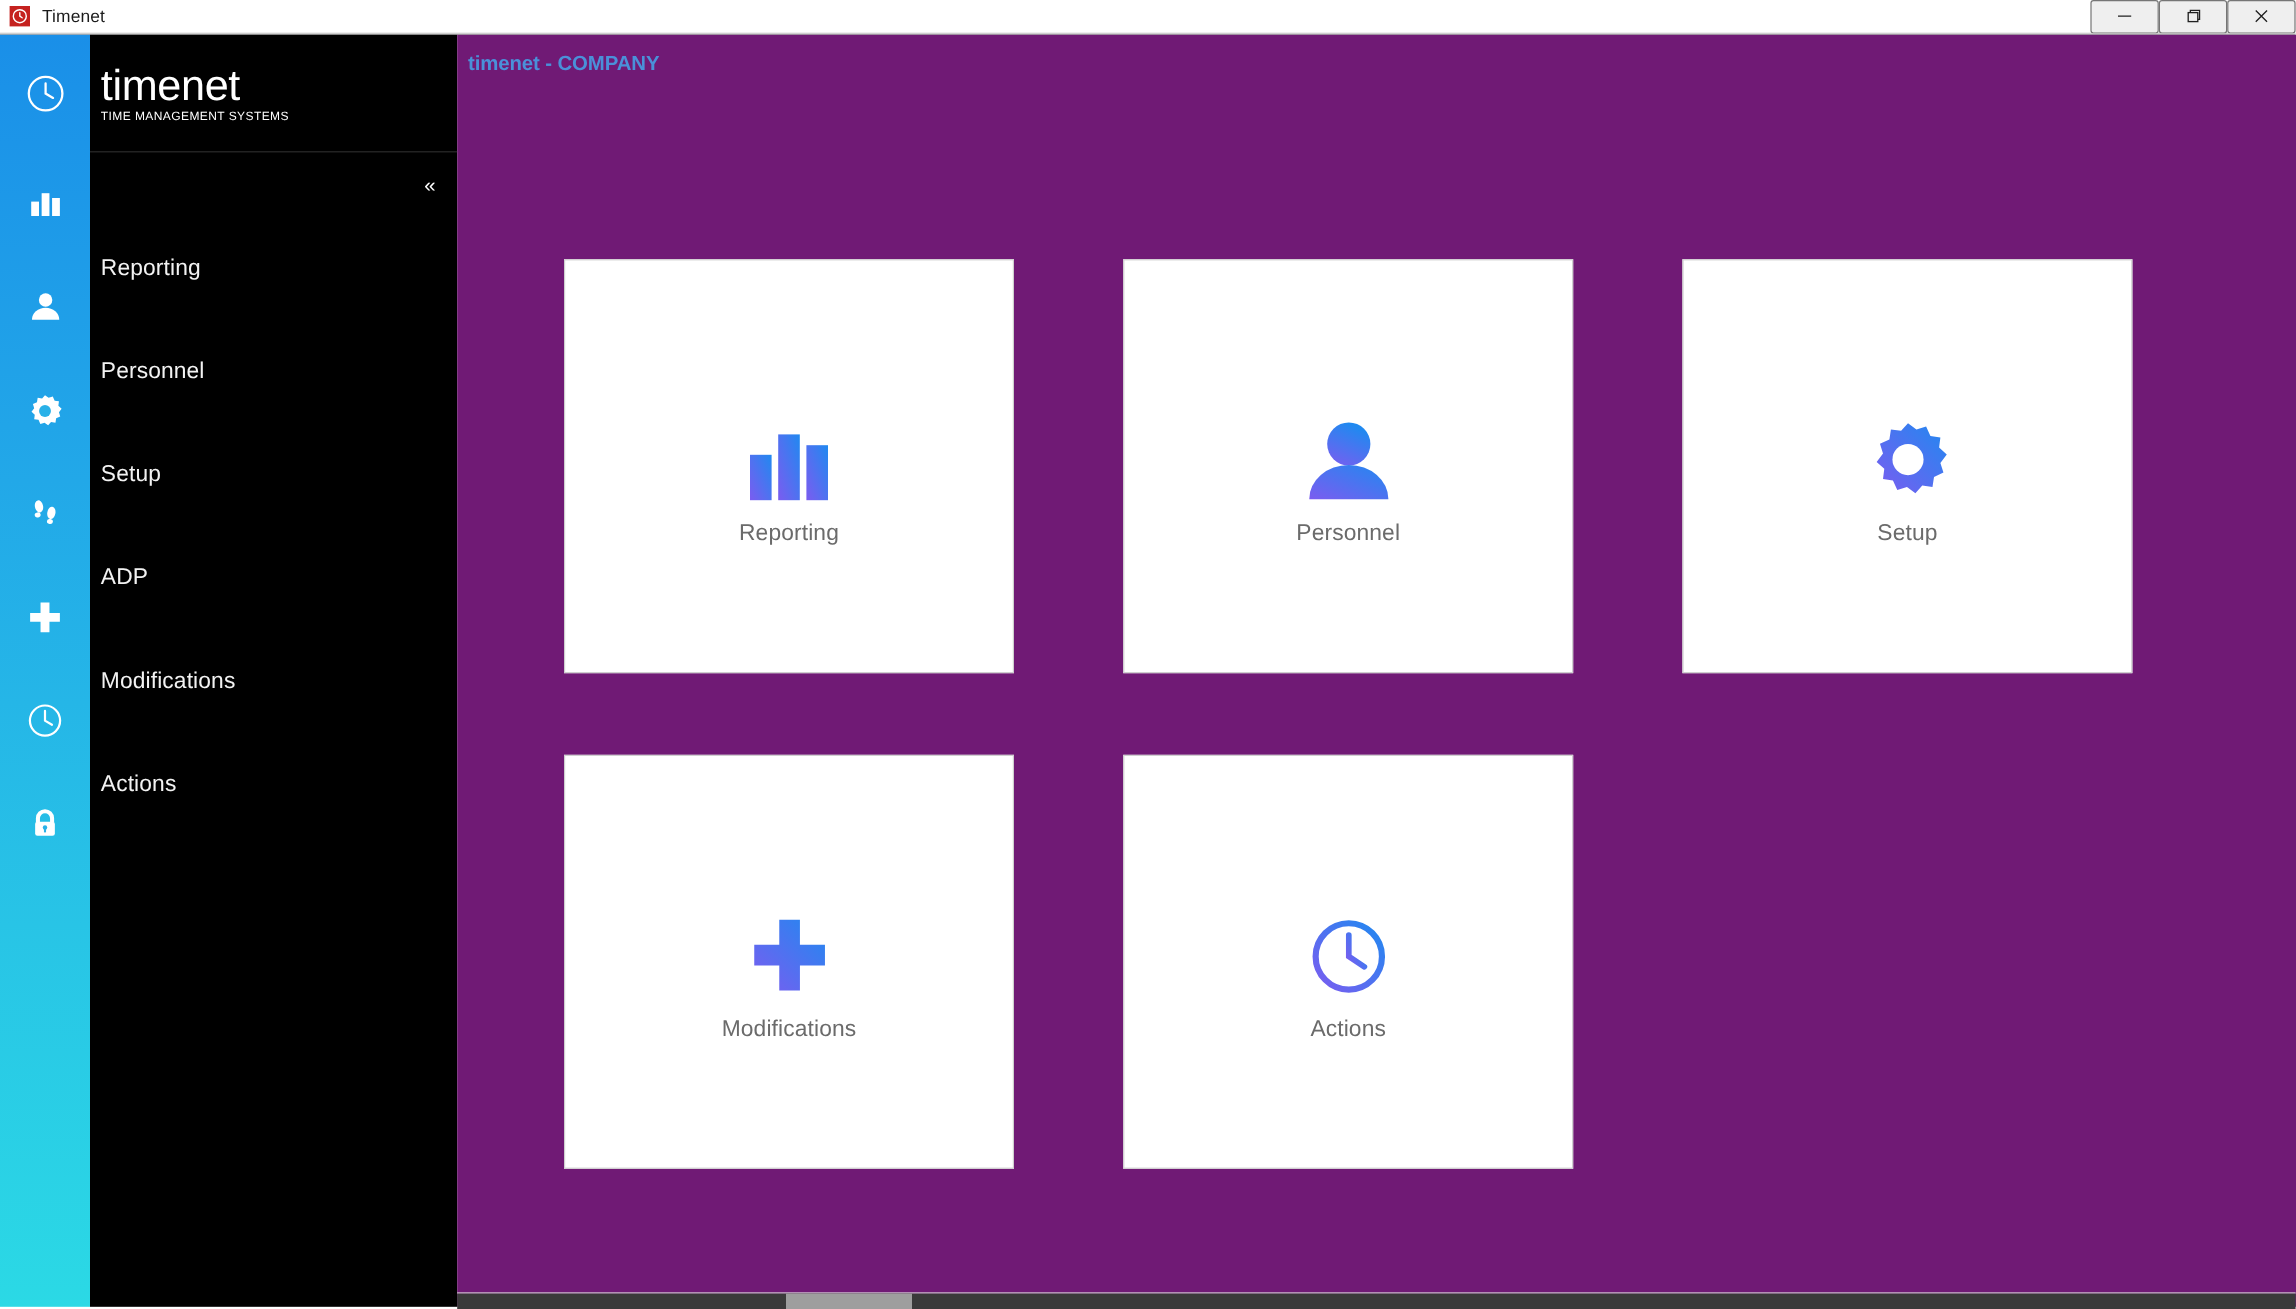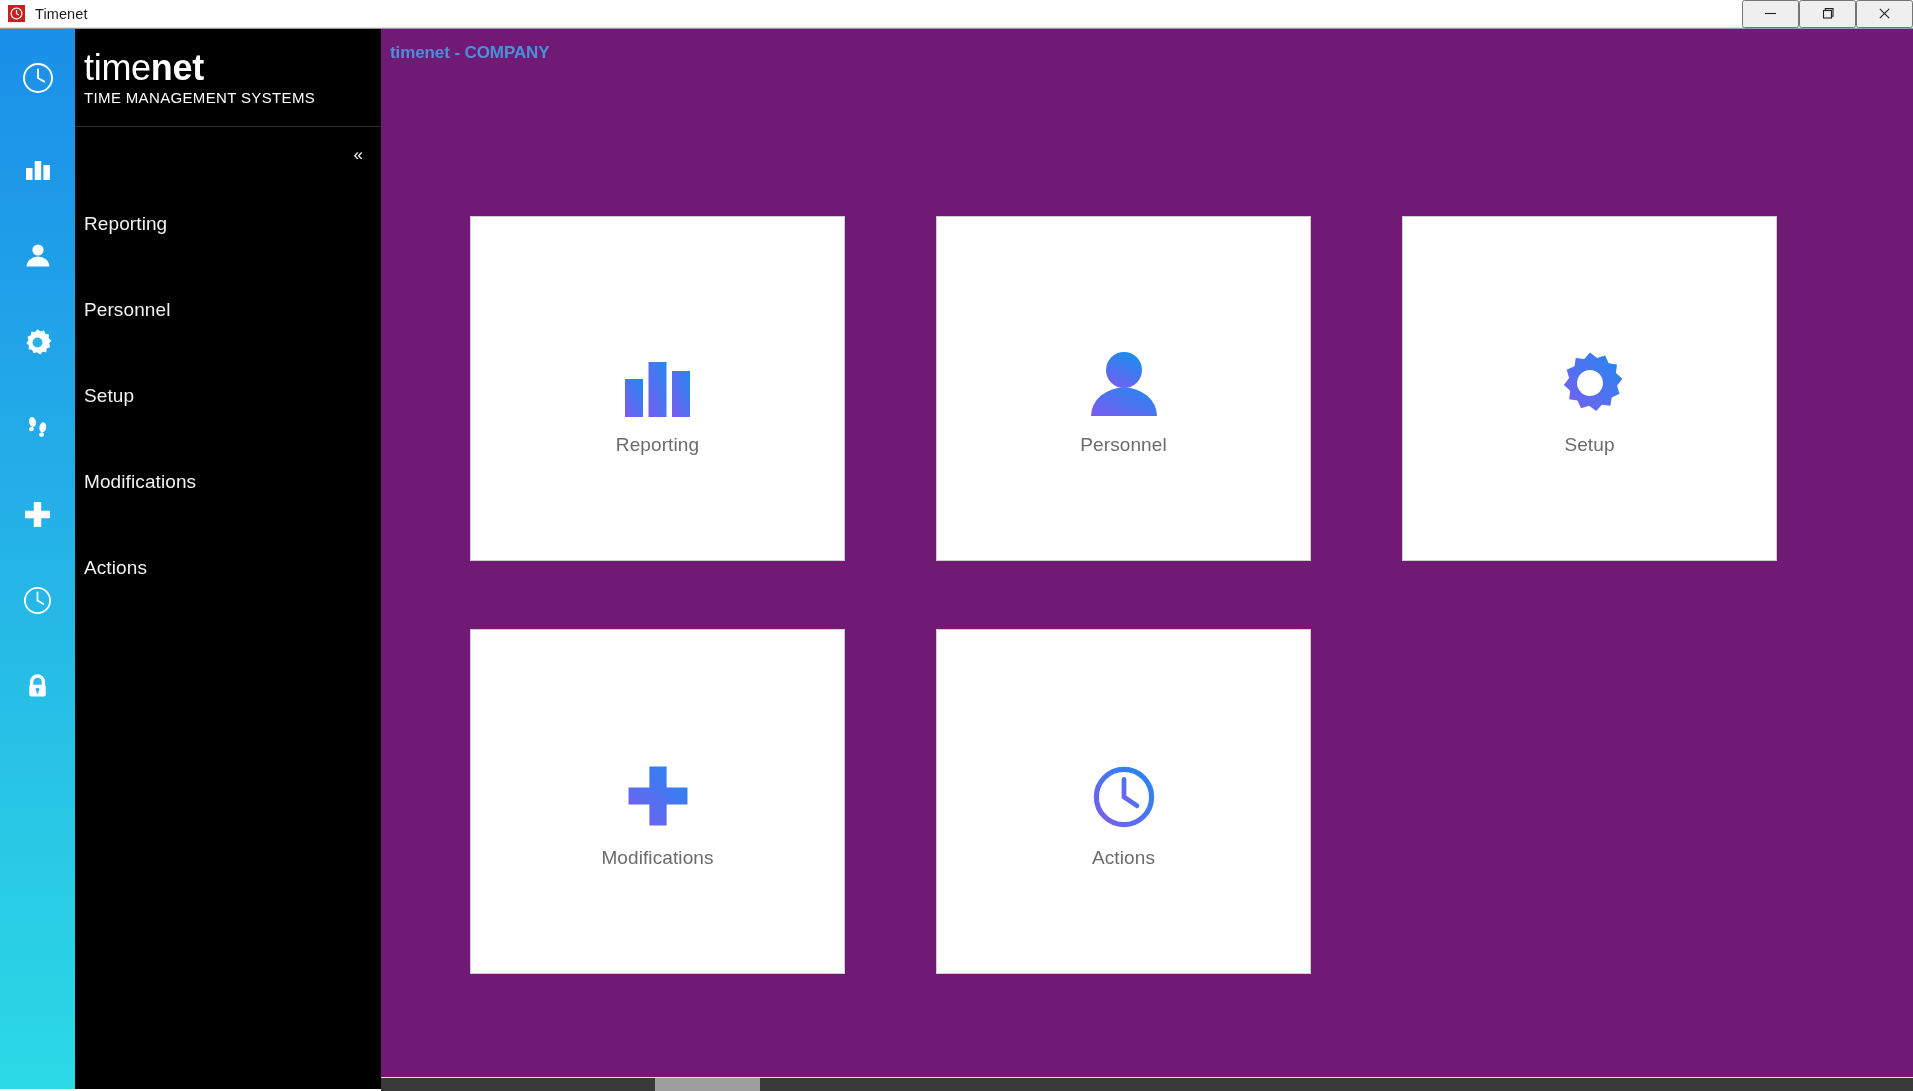--- a/index.html
+++ b/index.html
@@ -91,23 +91,23 @@
     display: flex; flex-direction: column; justify-content: center;
     border-bottom: 1px solid #2b2b2b;
   }
   .brand-word {
     font-size: 36px;
     color: #ffffff;
     line-height: 1.03;
     letter-spacing: -.3px;
     font-weight: 300;
   }
-  .brand-word b { font-weight: 700; }
+  .brand-word b { font-weight: 400; }
   .brand-sub {
-    font-size: 15px;
+    font-size: 10px;
     color: #ffffff;
     letter-spacing: .35px;
     margin-top: 3px;
   }
   .collapse-row {
     height: 54px;
     display: flex; align-items: center; justify-content: flex-end;
     padding-right: 18px;
   }
   .collapse-btn {
@@ -335,20 +335,21 @@
       <div class="brand-sub">TIME MANAGEMENT SYSTEMS</div>
     </div>
 
     <div class="collapse-row">
       <button class="collapse-btn">«</button>
     </div>
 
     <div class="nav-item">Reporting</div>
     <div class="nav-item">Personnel</div>
     <div class="nav-item">Setup</div>
+    <div class="nav-item">ADP</div>
     <div class="nav-item">Modifications</div>
     <div class="nav-item">Actions</div>
   </div>
 
   <div class="content">
 
     <div class="content-header">
       <span class="content-title">timenet - COMPANY</span>
 
       <div class="header-actions">

